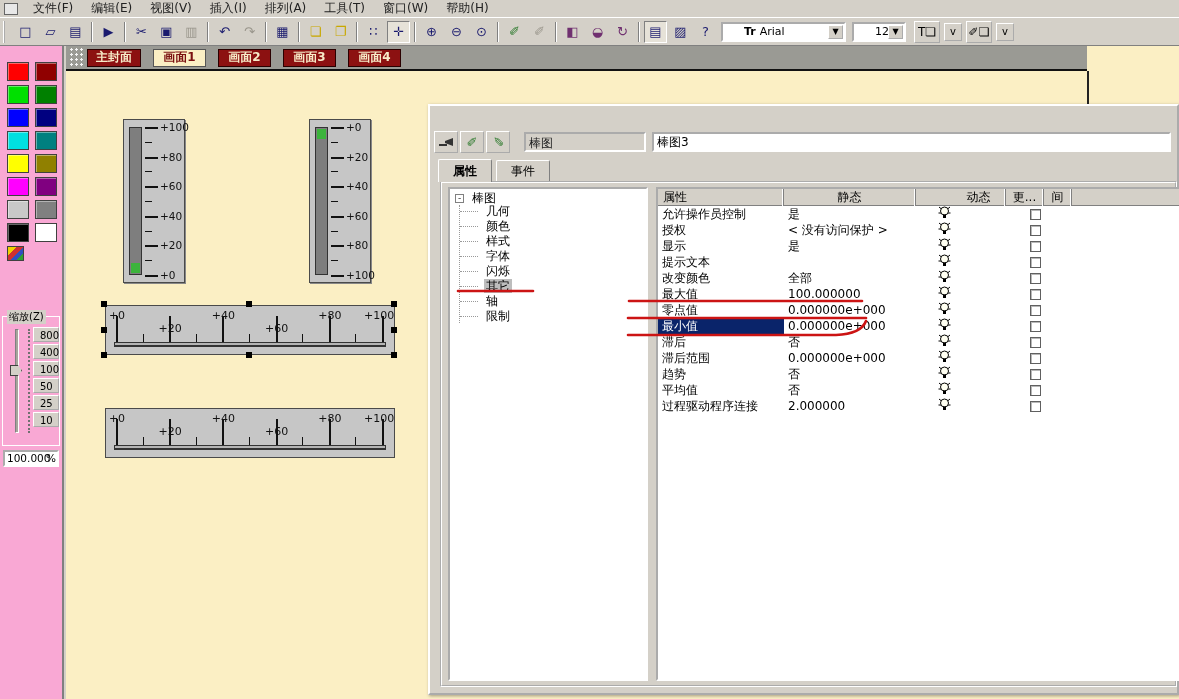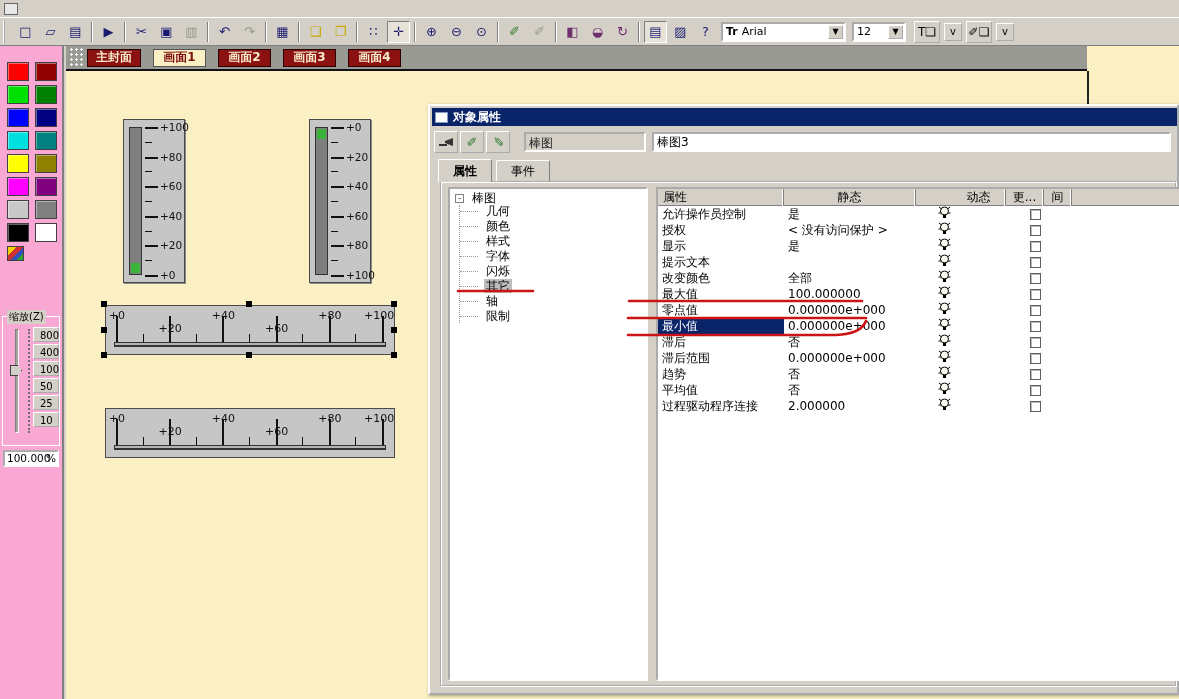--- a/index.html
+++ b/index.html
@@ -20,21 +20,21 @@
   .tb-sep{width:2px;height:20px;margin:0 3px;border-left:1px solid #808080;border-right:1px solid #fff;}
   .tb-btn{width:23px;height:22px;margin:0 1px;background:#D4D0C8;border:1px solid #D4D0C8;
     display:flex;align-items:center;justify-content:center;font-size:13px;color:#1a1a6e;cursor:default;}
   .tb-btn.pressed{border-color:#808080 #fff #fff #808080;background:#e6e2d8;}
   .tb-btn.disabled{color:#9a968c;}
   .tb-btn .glyph{pointer-events:none;}
   .g-yellow{color:#c8a800;}
   .g-purple{color:#703070;}
   .g-green{color:#2d7a2d;}
   .combo{height:20px;background:#fff;border:2px inset #fff;display:flex;align-items:center;
-    font-size:11px;padding-left:3px;position:relative;margin:0 3px;}
+    font-size:11px;padding-left:21px;position:relative;margin:0 3px;}
   .combo .arrow{position:absolute;right:1px;top:1px;bottom:1px;width:15px;background:#D4D0C8;
     border:1px outset #fff;font-size:8px;display:flex;align-items:center;justify-content:center;color:#000;}
   .color-btn{width:26px;height:22px;margin:0 1px;background:#D4D0C8;border:1px outset #fff;
     font-size:12px;display:flex;align-items:center;justify-content:center;}
   .vbtn{width:18px;height:18px;margin:0 3px;background:#D4D0C8;border:1px outset #fff;
     font-size:10px;display:flex;align-items:center;justify-content:center;}
 
   
   #leftpanel{position:absolute;left:0;top:46px;width:64px;height:653px;background:#f9a8d4;
     border-right:2px solid #808080;}
@@ -133,20 +133,21 @@
     box-shadow:inset 1px 1px 0 #b8b8b8;}
   #annotations{position:absolute;left:0;top:0;width:1179px;height:699px;pointer-events:none;z-index:50;}
 </style>
 </head>
 <body>
 
 <div id="screen">
 
   <div id="menubar">
     <span class="app-icon"></span>
+    <span id="menu-items"><span class="menu-item">文件(F)</span><span class="menu-item">编辑(E)</span><span class="menu-item">视图(V)</span><span class="menu-item">插入(I)</span><span class="menu-item">排列(A)</span><span class="menu-item">工具(T)</span><span class="menu-item">窗口(W)</span><span class="menu-item">帮助(H)</span></span>
   </div>
 
   <div id="toolbar">
     <span class="tb-grip"></span>
     <span id="tb-groups" style="display:flex;align-items:center;">
         <button class="tb-btn">
           <span class="glyph">□</span>
         </button>
         <button class="tb-btn">
           <span class="glyph">▱</span>
@@ -383,24 +384,20 @@
           <div class="htick" style="left: 222.8px; height: 26px;"></div>
           <span class="hlabel" style="left: 208.8px; top: 3px;">+80</span>
           <div class="htick minor" style="left: 249.4px; height: 8px;"></div>
           <div class="htick" style="left: 276px; height: 26px;"></div>
           <span class="hlabel" style="left: 258px; top: 3px;">+100</span>
         </div>
       </div>
   </div>
 
   <div id="dialog">
-    <div id="dlg-titlebar">
-      <span class="dlg-icon"></span>
-      <span>对象属性</span>
-    </div>
     <div id="dlg-toolbar">
       <span class="dlg-btn">
           <span class="pin-glyph"></span>
         </span>
       <span class="dlg-btn">
           <span class="g-green">✐</span>
         </span>
       <span class="dlg-btn">
           <span class="g-green" style="transform:scaleX(-1);display:inline-block;">✐</span>
         </span>

